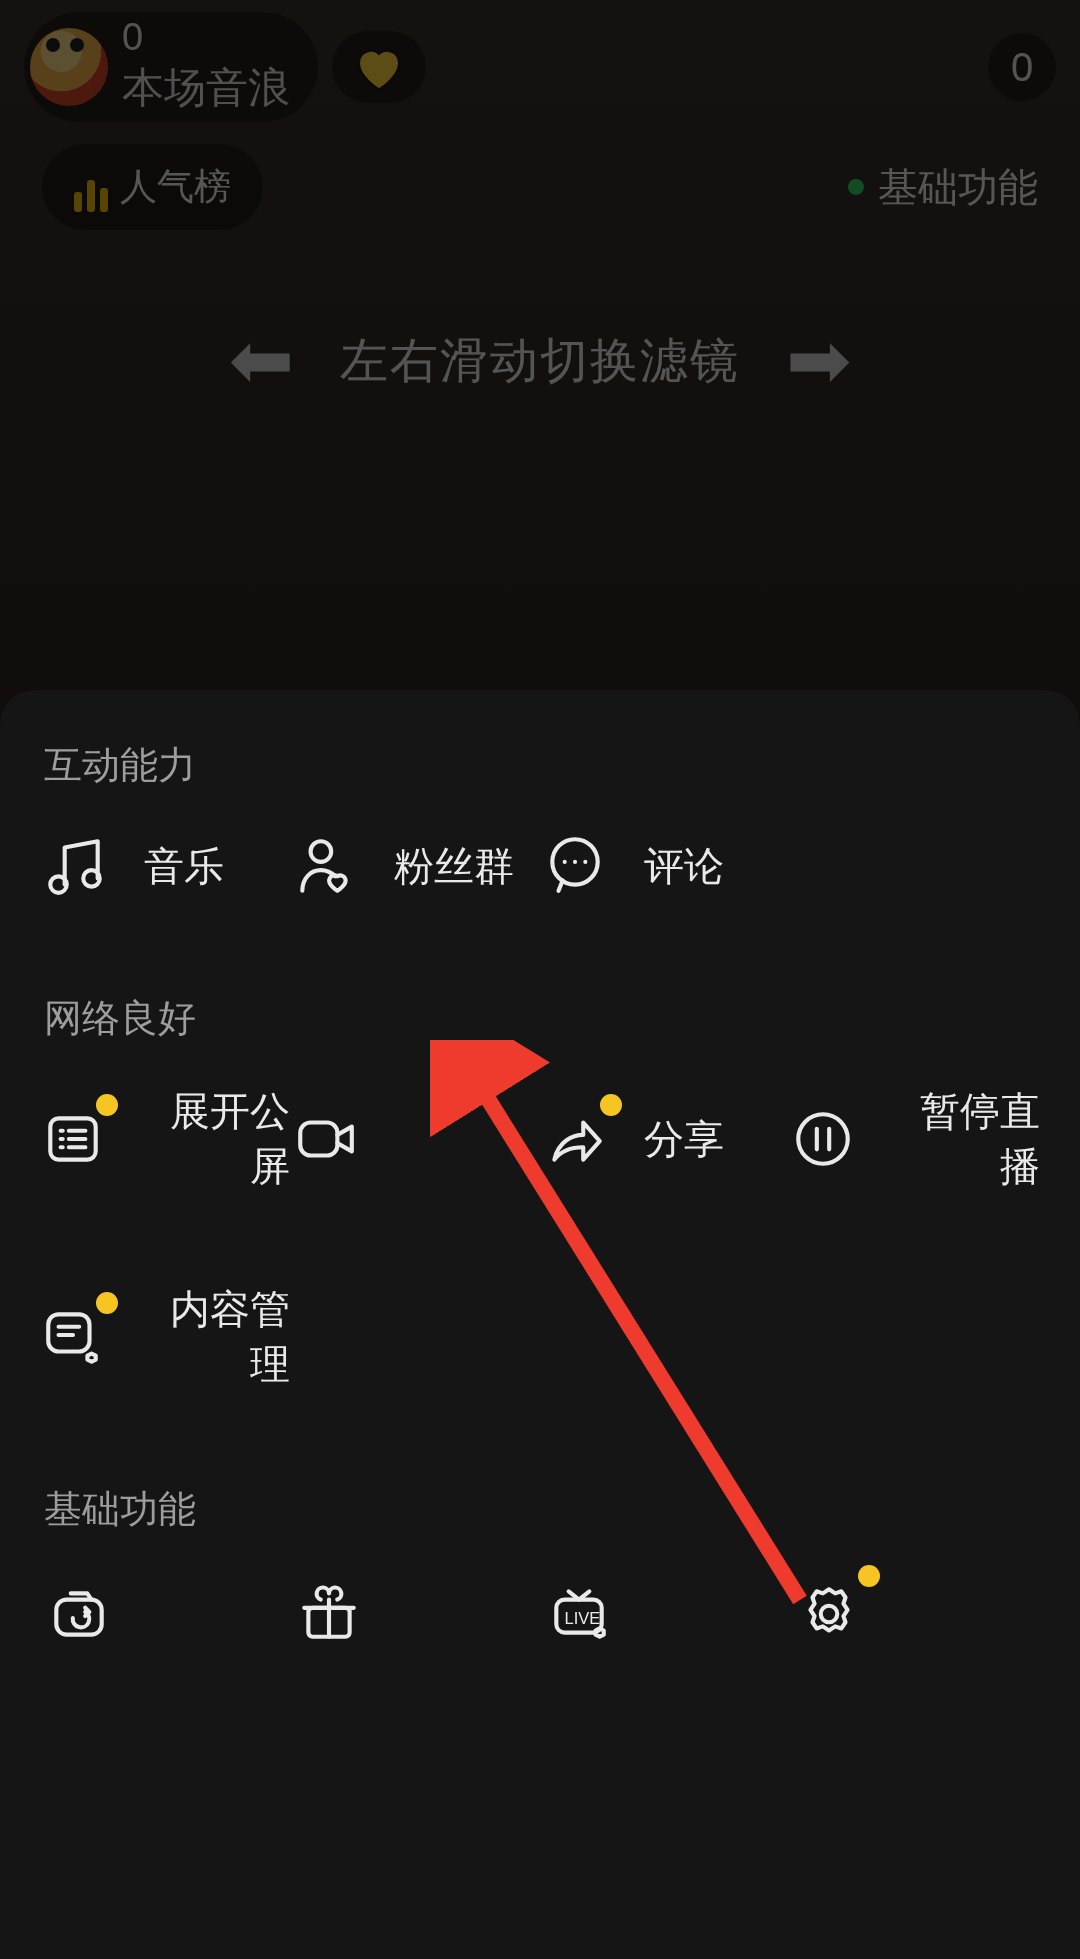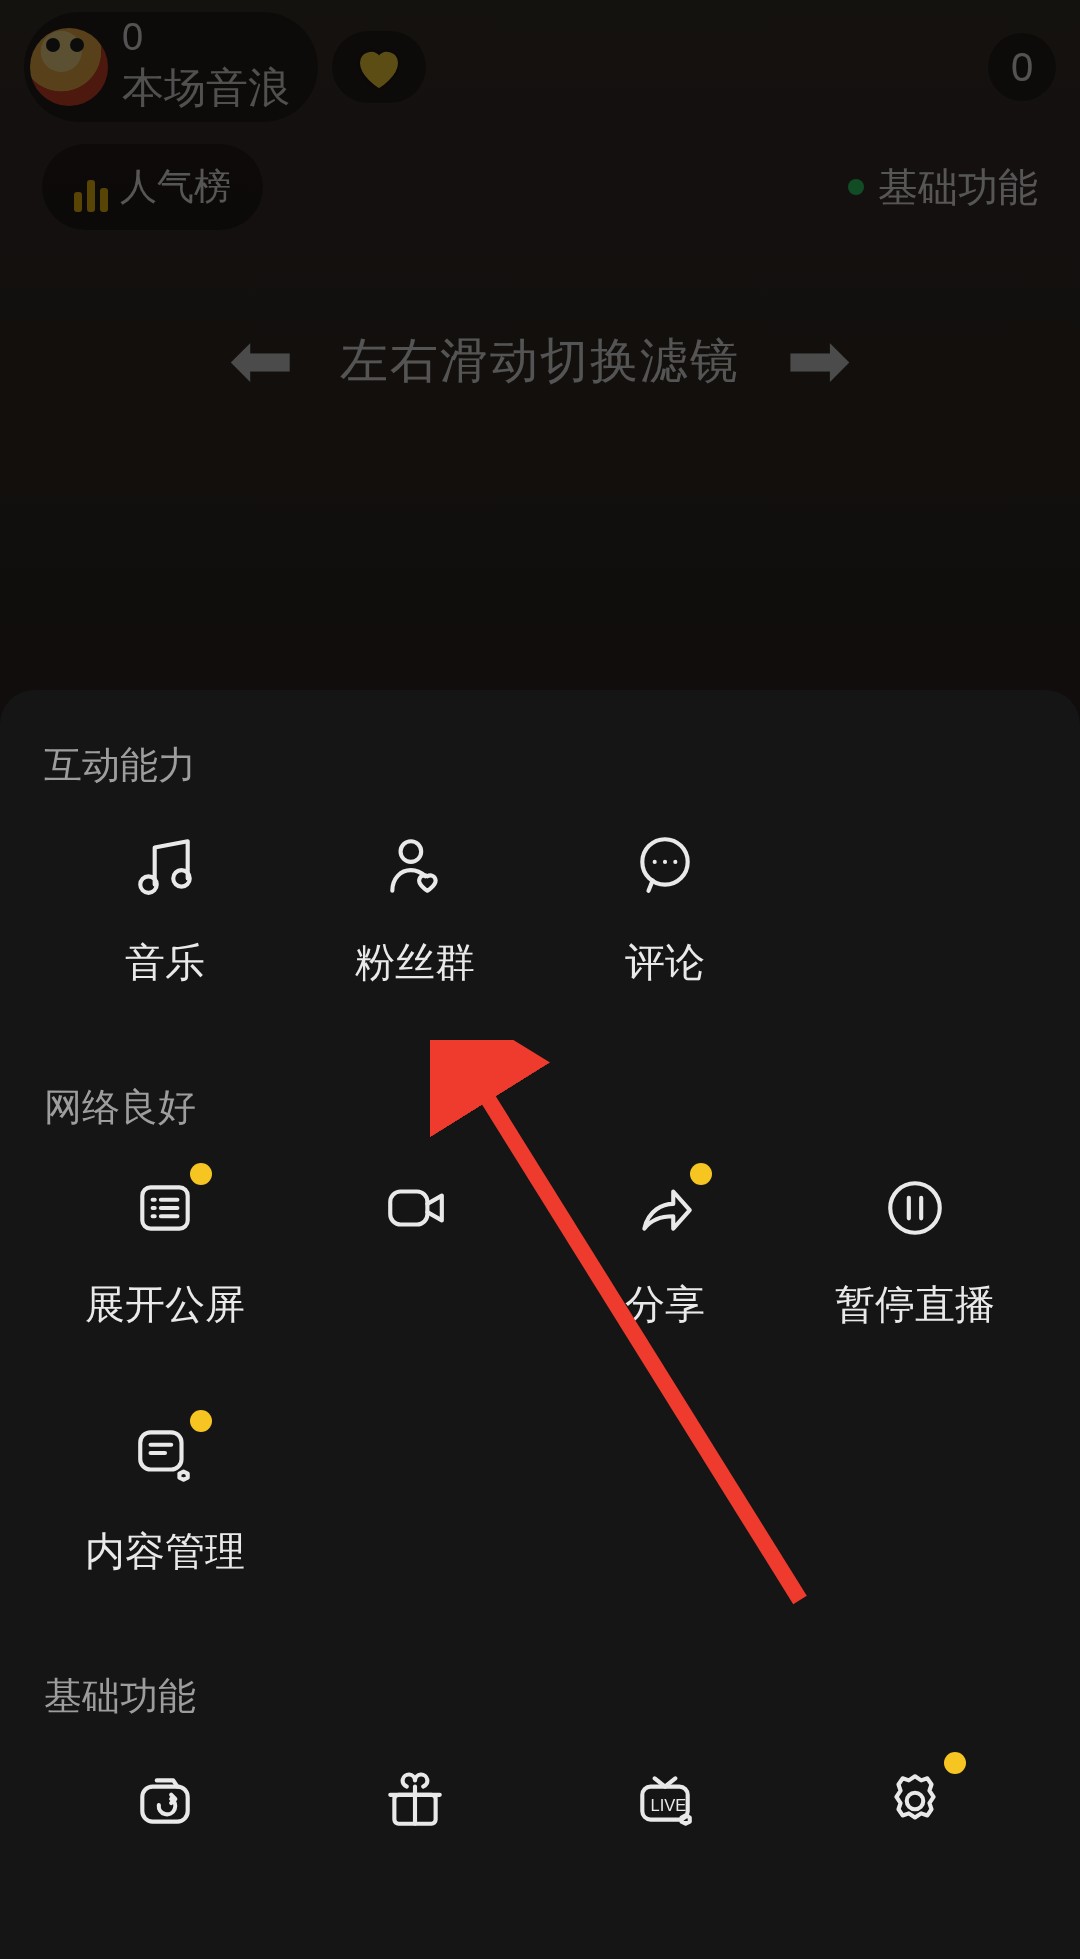--- a/index.html
+++ b/index.html
@@ -117,21 +117,21 @@
       font-size:38px; color:#9d9d9d;
       margin:0 0 40px 4px;
     }
     .grid{
       display:grid;
       grid-template-columns:repeat(4,1fr);
       row-gap:88px;
       margin-bottom:92px;
     }
     .item{
-      display:flex; flex-direction:column;
+      display:flex; flex-direction:row;
       align-items:center; gap:34px;
       position:relative;
       text-align:right;
     }
     .icn{
       width:70px; height:70px;
       display:flex; align-items:center; justify-content:center;
       position:relative;
     }
     .icn svg{ width:66px; height:66px; stroke:#e9e9e9; fill:none;

